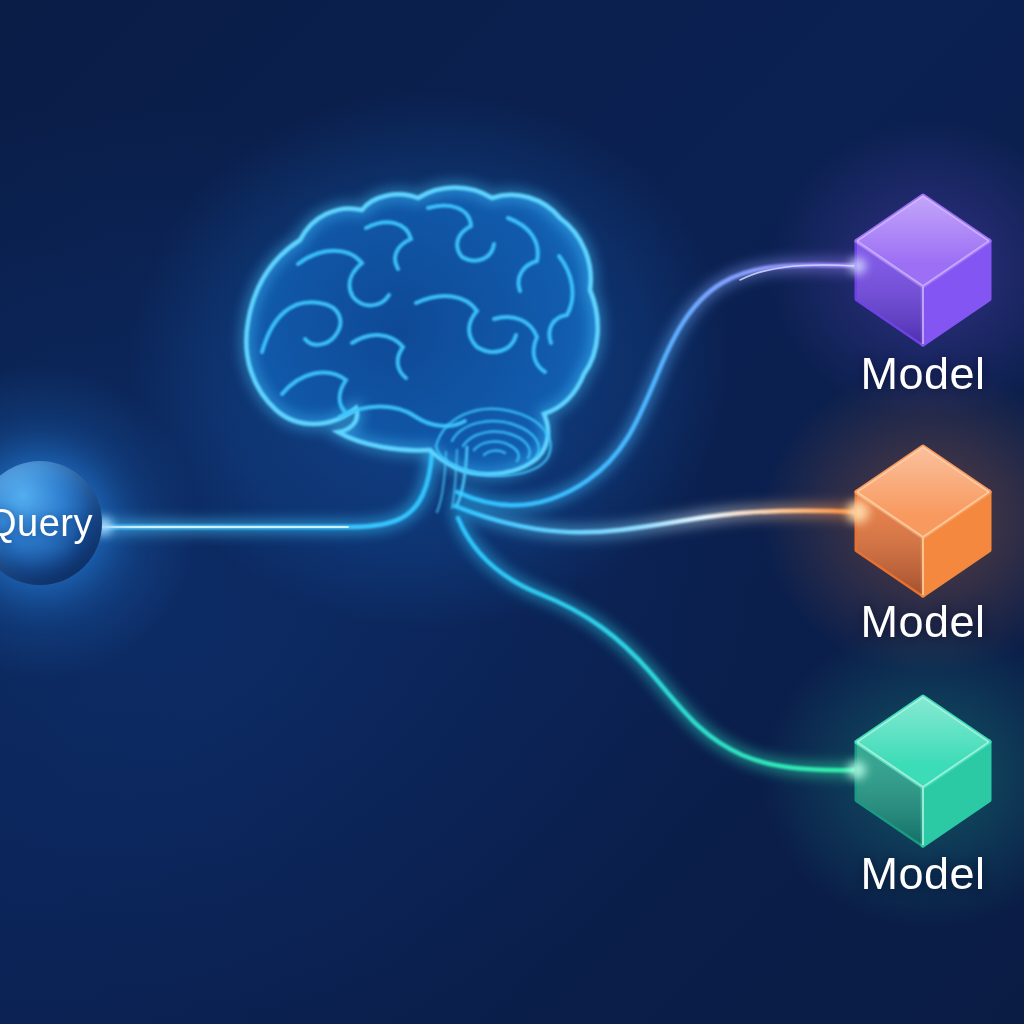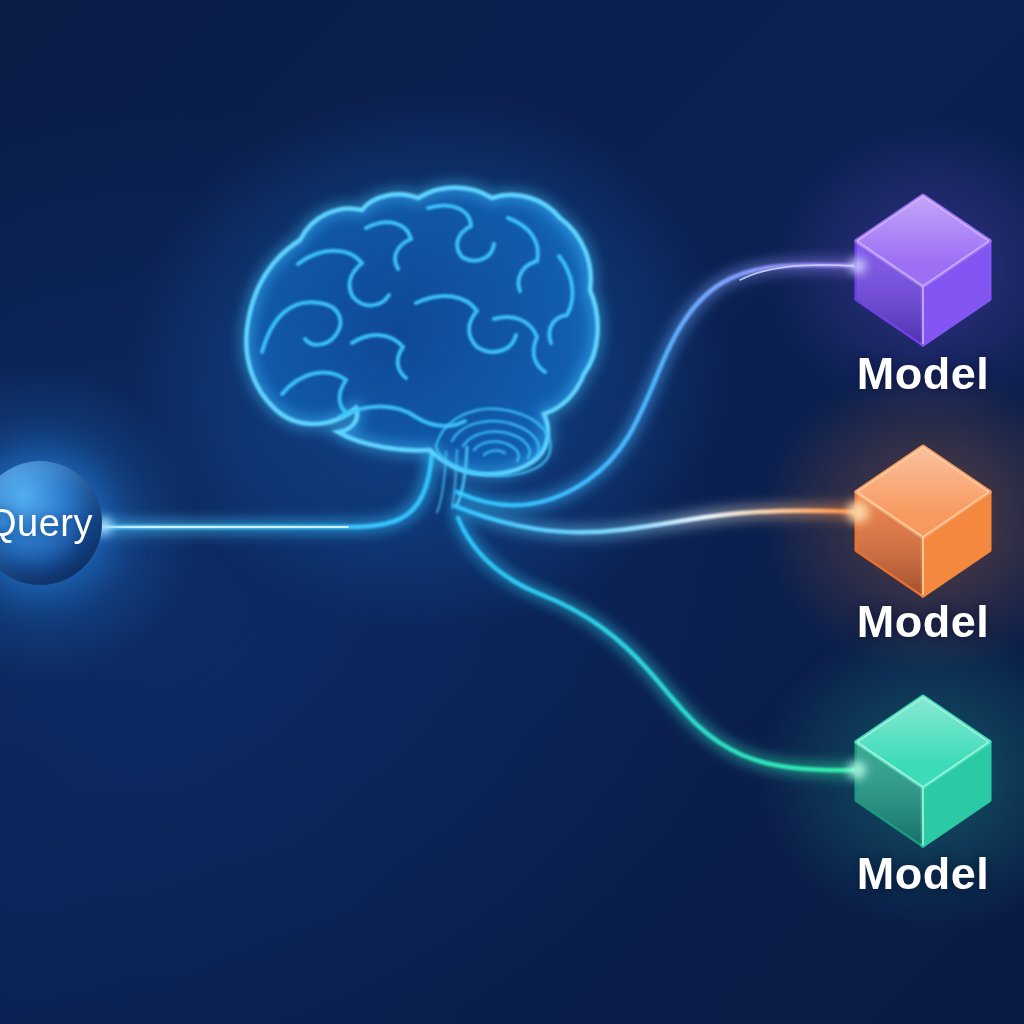--- a/index.html
+++ b/index.html
@@ -29,21 +29,21 @@
                inset -8px -14px 28px rgba(4,18,58,.6),
                inset 6px 8px 20px rgba(150,215,255,.35);
     display:flex;align-items:center;justify-content:center;
   }
   .query-label{
     color:#fff;font-size:38px;font-weight:500;letter-spacing:.5px;
     text-shadow:0 1px 8px rgba(0,40,100,.55);
   }
   .model-label{
     position:absolute;left:823px;width:200px;text-align:center;
-    color:#fff;font-size:45px;font-weight:700;letter-spacing:.5px;
+    color:#fff;font-size:45px;font-weight:400;letter-spacing:.5px;
     text-shadow:0 1px 10px rgba(0,10,40,.6);
   }
   .model-label-1{top:348px;}
   .model-label-2{top:596px;}
   .model-label-3{top:848px;}
 </style>
 </head>
 <body>
 
 <div class="stage">

